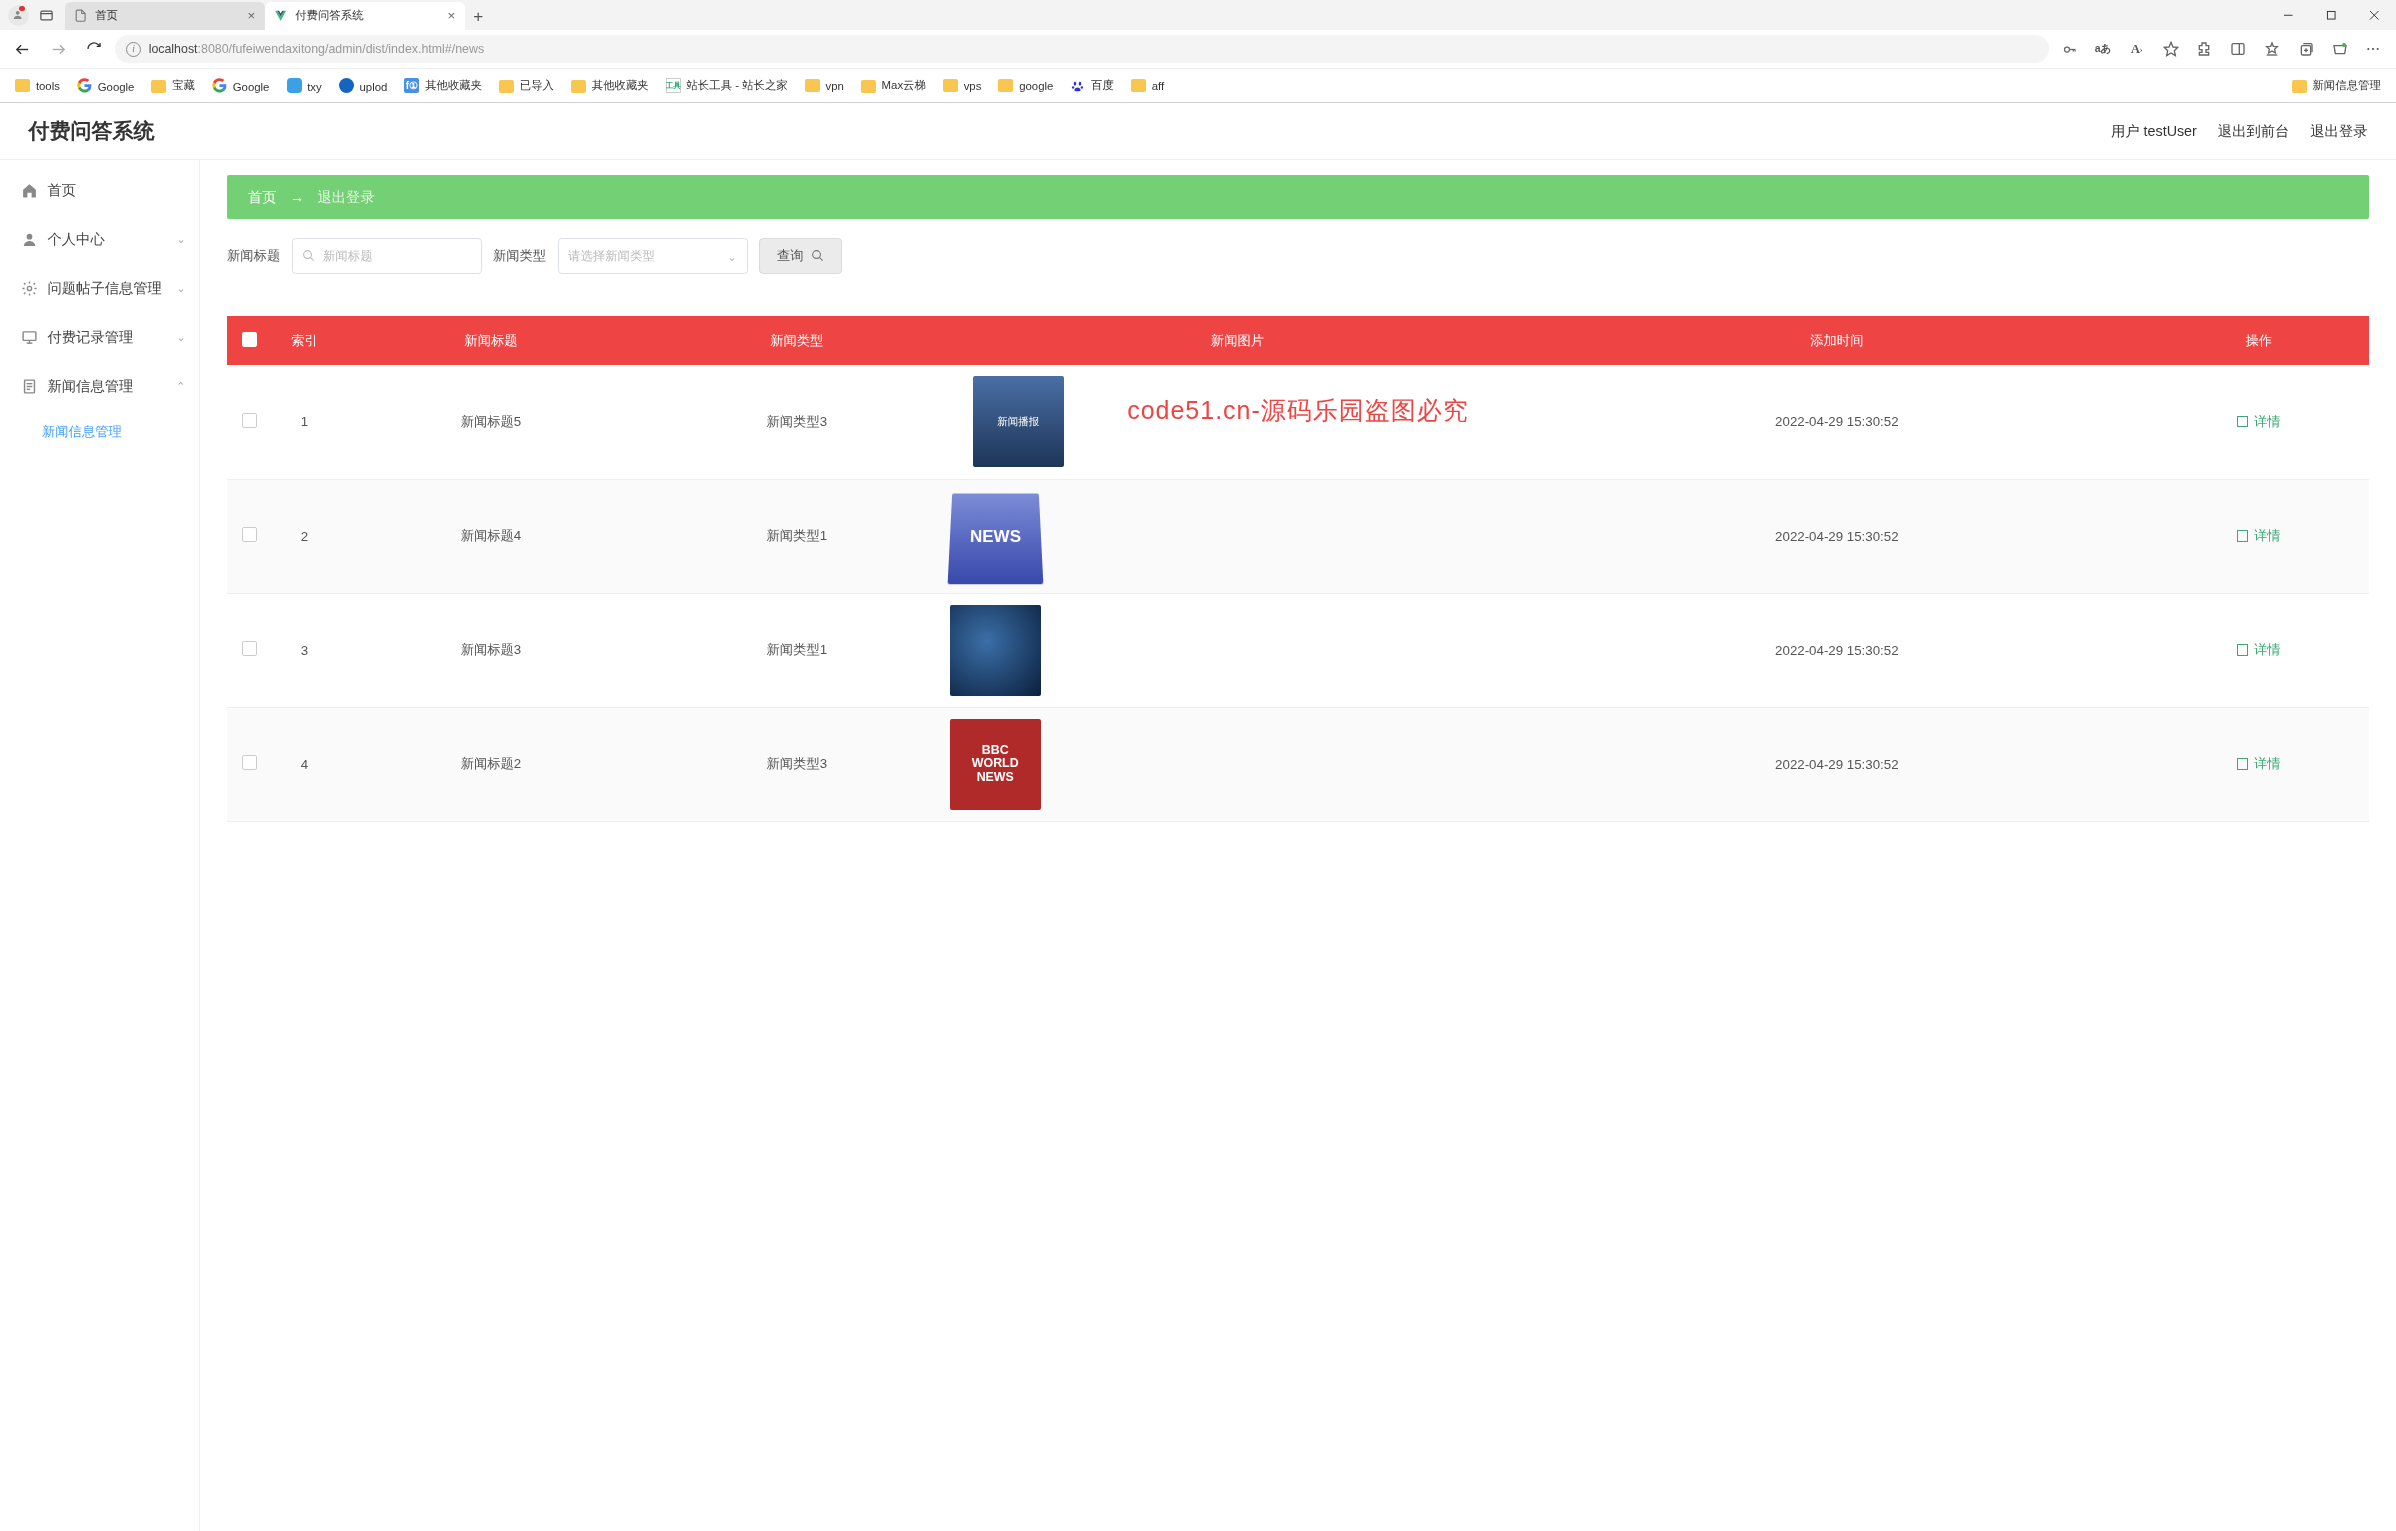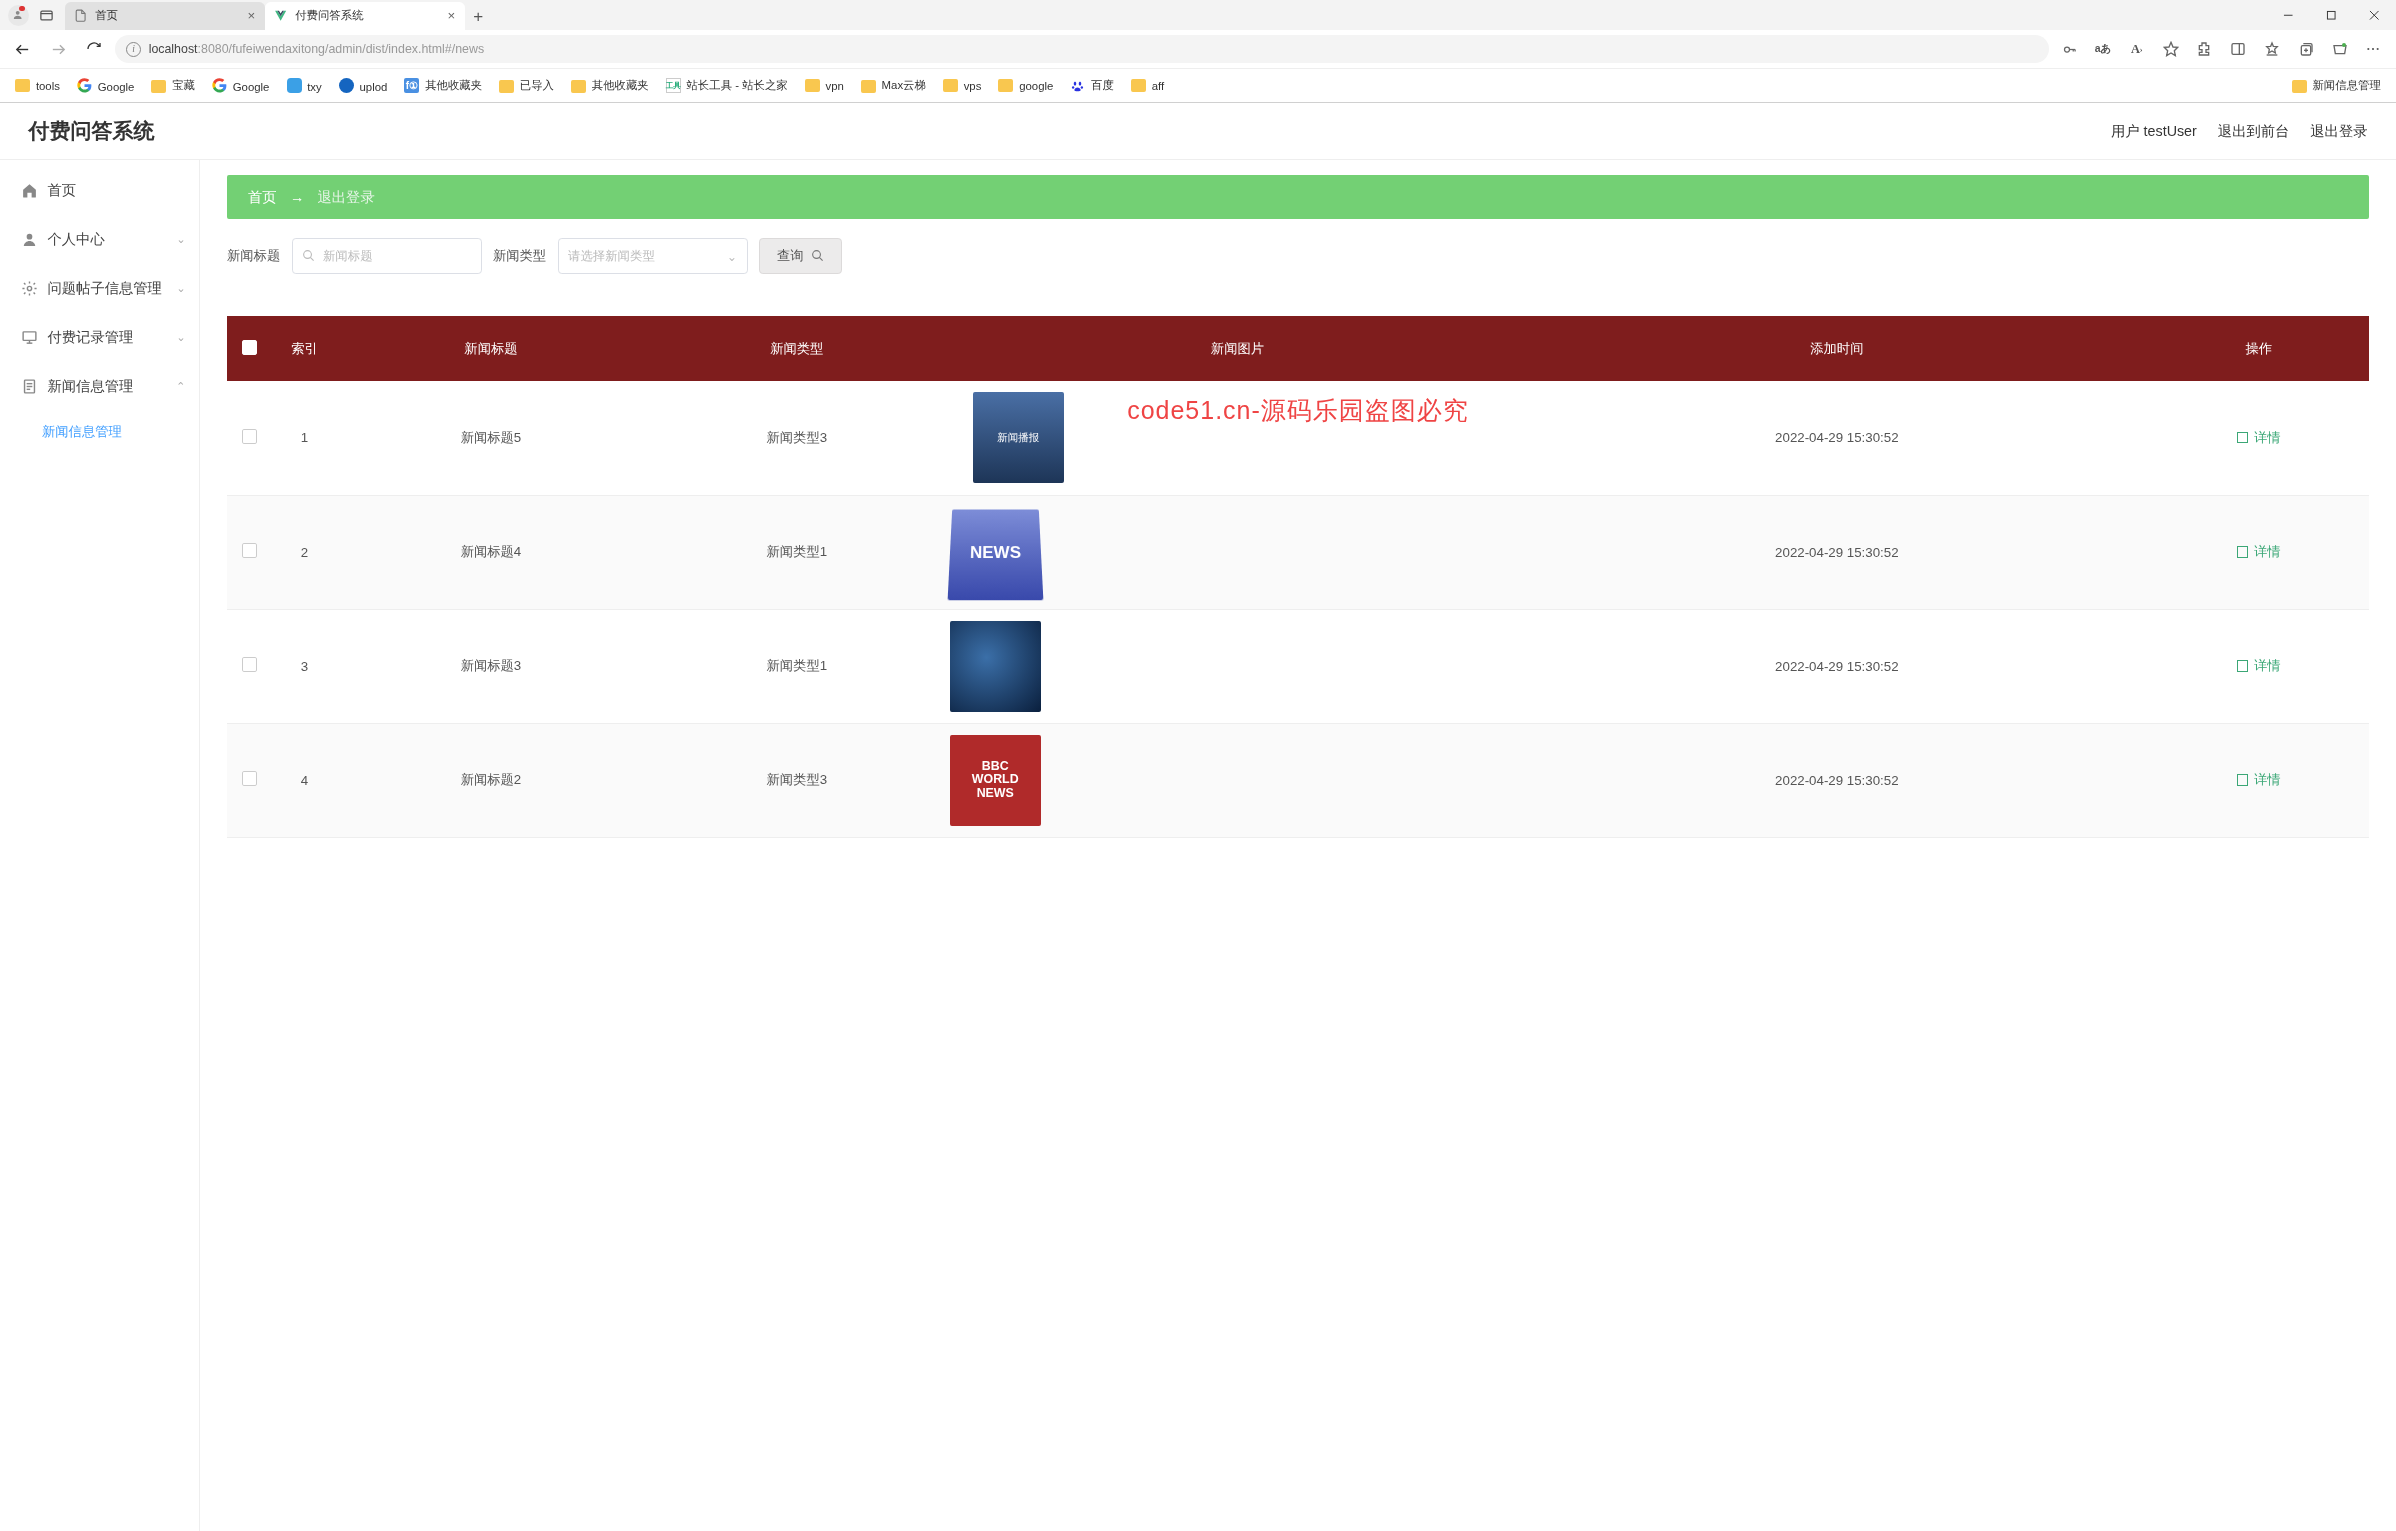--- a/index.html
+++ b/index.html
@@ -54,21 +54,21 @@
 
 .filters { display:flex; align-items:center; gap: 11.4px; margin-top: 19px; flex-wrap:wrap; }
 .filters label { font-size: 13.3px; color:#555; }
 .inp { height: 36px; border:1px solid #dcdfe6; border-radius:3.8px; display:flex; align-items:center; padding: 0 9.5px; gap:7.6px; color:#bbb; background:#fff; }
 .inp.text { width: 190px; }
 .inp.select { width: 190px; justify-content:space-between; }
 .btn-search { height:36px; padding:0 17px; background:#ecebeb; border:1px solid #dcdada; border-radius:3.8px; display:flex; align-items:center; gap:7.6px; color:#555; font-size:13.3px; }
 
 .table-wrap { margin-top: 42px; }
 table { width:100%; border-collapse: collapse; }
-thead th { background:#7f1d1d; color:#fff; font-weight:400; height:65px; font-size:13.3px; text-align:center; }
+thead th { background:#ef4444; color:#fff; font-weight:400; height:49px; font-size:13.3px; text-align:center; }
 tbody td { text-align:center; height:114px; border-bottom:1px solid #eee; font-size:13.3px; color:#555; vertical-align:middle; }
 tbody tr:nth-child(even) td { background:#fafafa; }
 .chk { width:15px; height:15px; border:1px solid #ccc; border-radius:1.9px; display:inline-block; background:#fff; }
 .thumb { width:91px; height:91px; display:inline-block; background:#dfe7f0; border-radius:1.9px; display:flex; align-items:center; justify-content:center; font-size:9.5px; color:#557; overflow:hidden; }
 .thumb.blue-news { background:linear-gradient(#7d8dd8,#3949ab); color:#fff; font-weight:700; font-size:17px; transform: perspective(95px) rotateX(6deg); }
 .thumb.globe { background:radial-gradient(circle at 40% 40%, #3b6fa8, #0a1f3d); }
 .thumb.bbc { background:#b02a2a; color:#fff; font-weight:700; display:flex; flex-direction:column; gap:1.9px; font-size:12.4px; line-height:1.1;}
 .thumb.report { background:linear-gradient(#4a6fa5,#1d3557); color:#fff; font-size:10.5px;margin-left:23px;}
 .detail-link { color:#3ba776; display:inline-flex; align-items:center; gap:5.7px; }
 .detail-link .sq { width:11.4px; height:11.4px; border:1px solid #3ba776; display:inline-block; }

